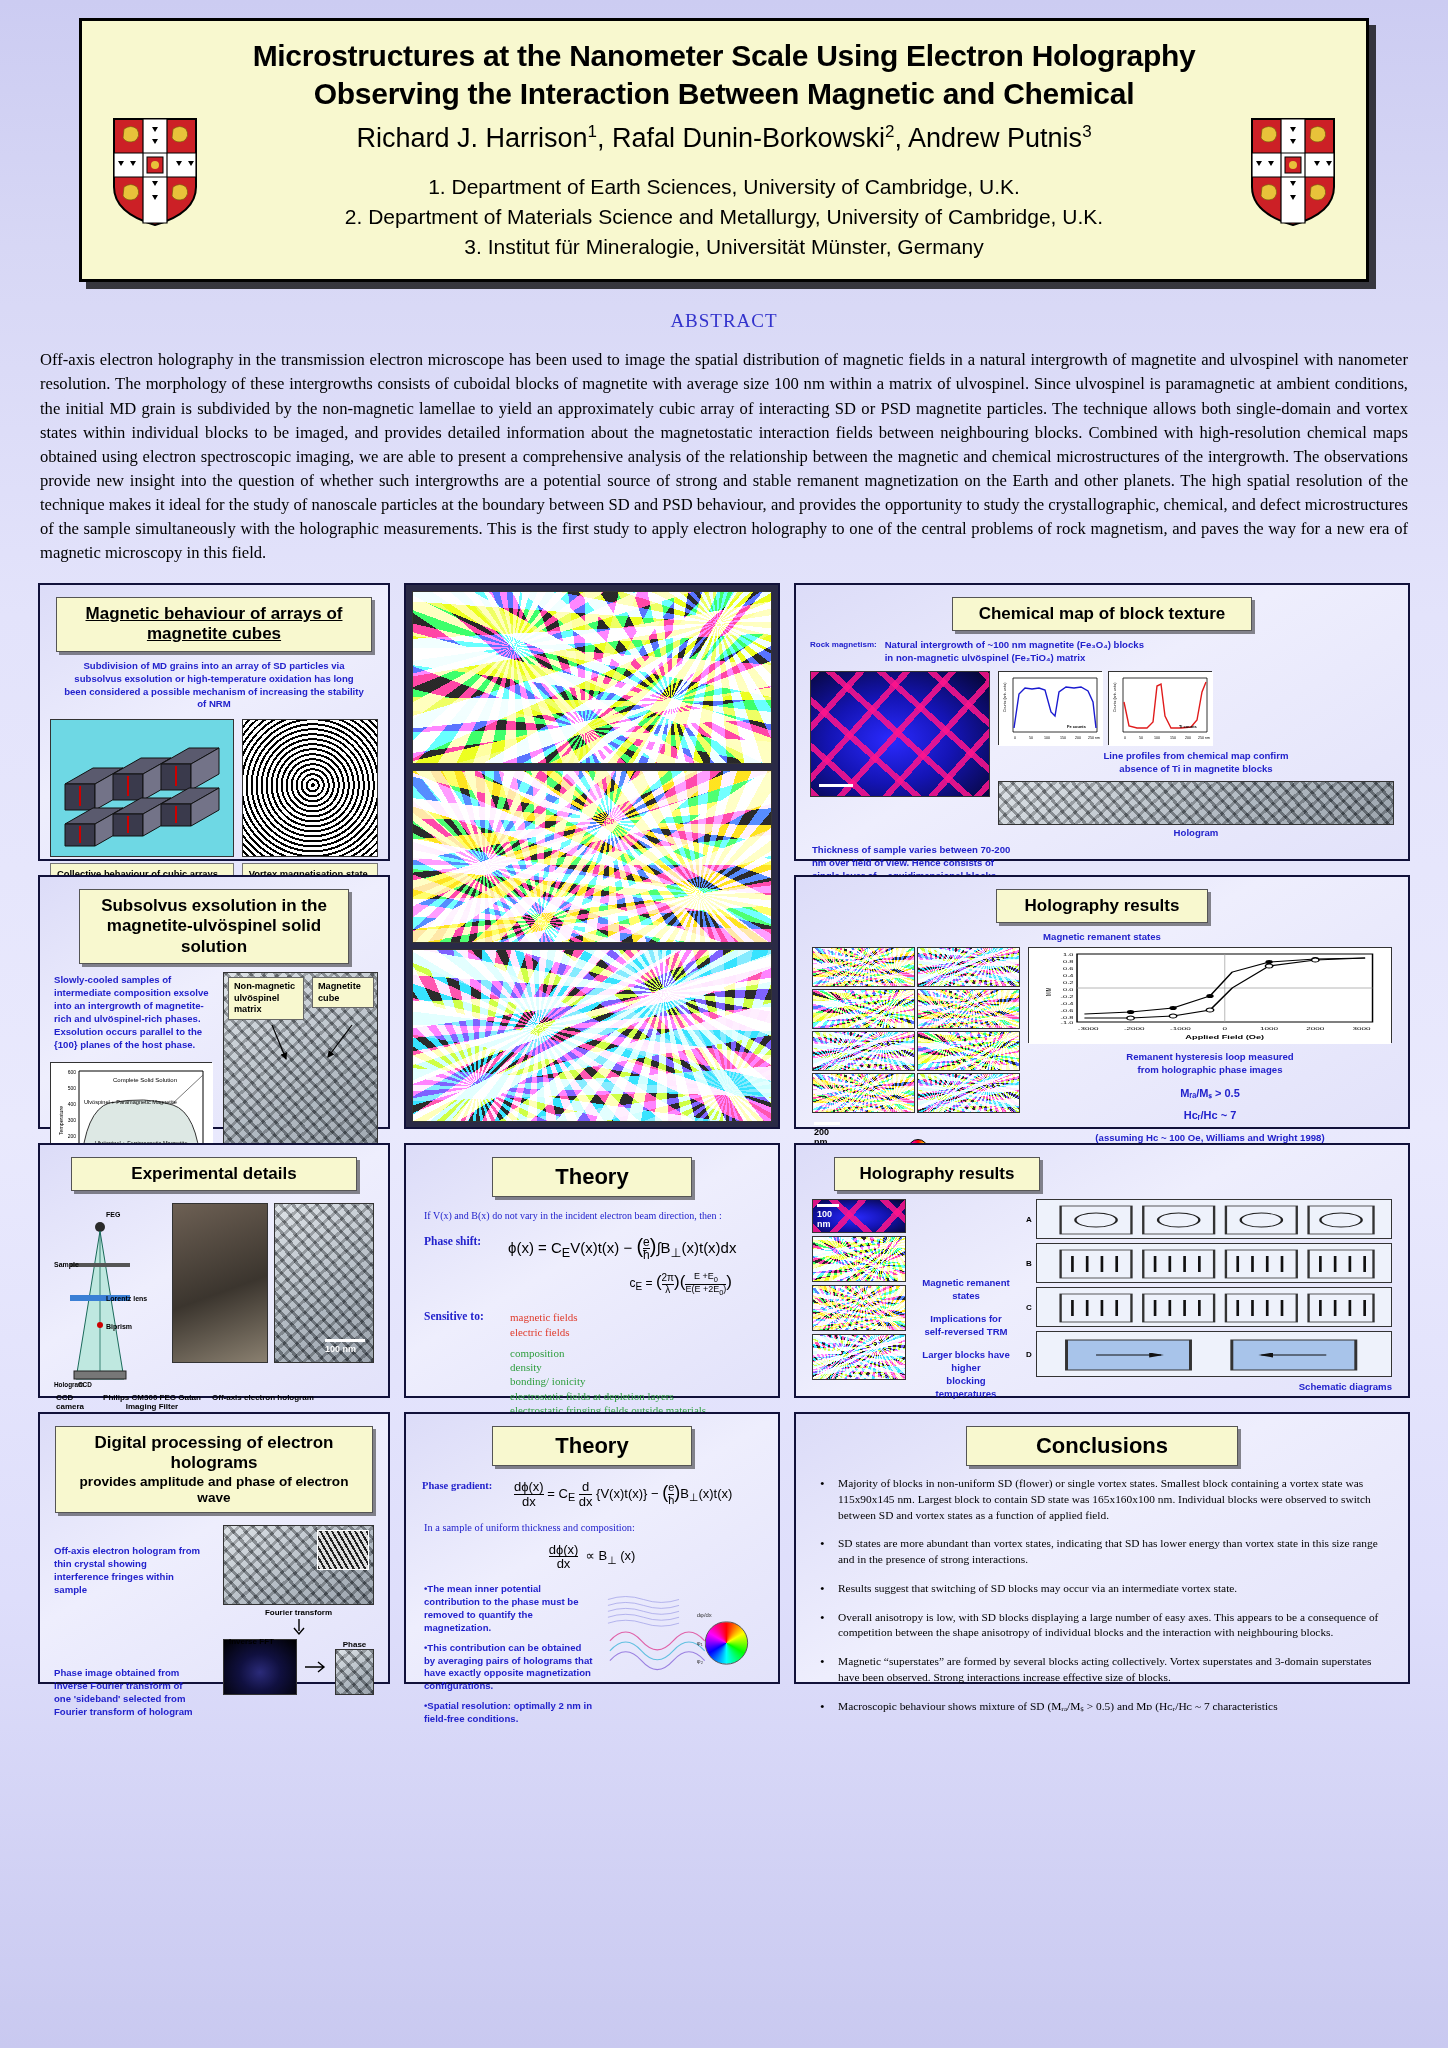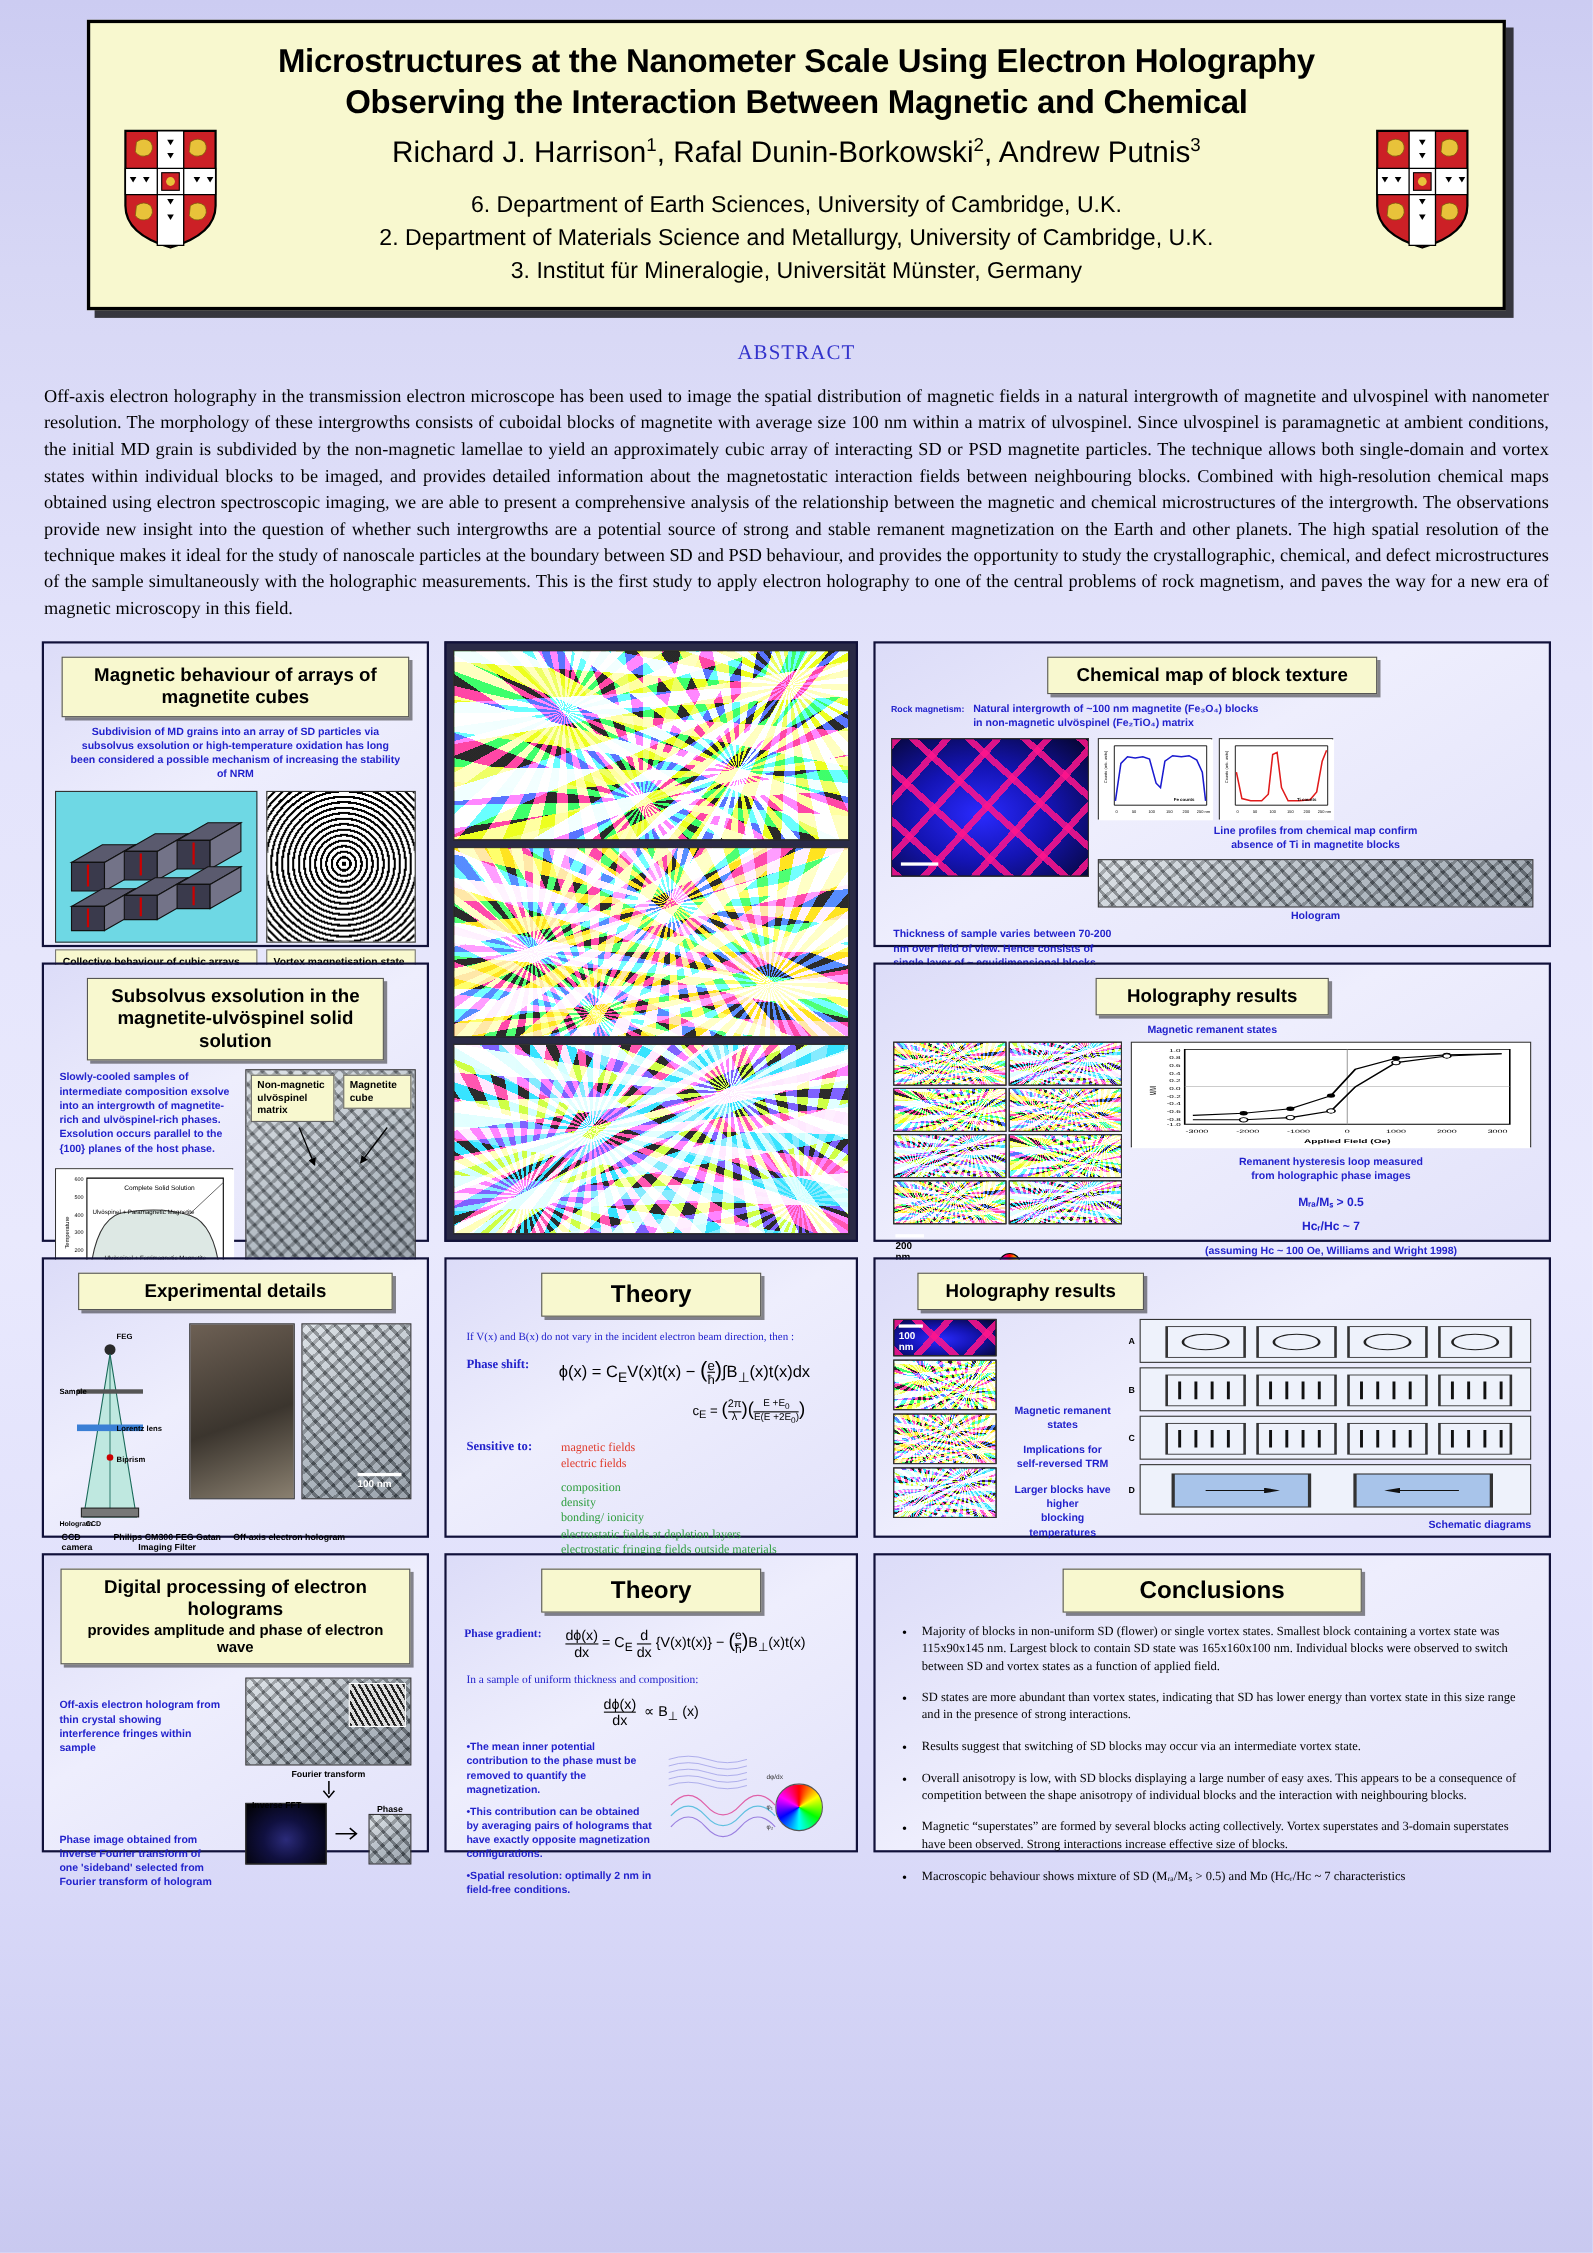--- a/index.html
+++ b/index.html
@@ -220,21 +220,21 @@
     <div class="title-main">
       <div>Microstructures at the Nanometer Scale Using Electron Holography</div>
       <div>Observing the Interaction Between Magnetic and Chemical</div>
     </div>
 
     <div class="authors">
       <span>Richard J. Harrison</span><sup>1</sup><span>, Rafal Dunin-Borkowski</span><sup>2</sup><span>, Andrew Putnis</span><sup>3</sup>
     </div>
 
     <div class="affil">
-      <div>6. Department of Earth Sciences, University of Cambridge, U.K.</div>
+      <div>1. Department of Earth Sciences, University of Cambridge, U.K.</div>
       <div>2. Department of Materials Science and Metallurgy, University of Cambridge, U.K.</div>
       <div>3. Institut für Mineralogie, Universität Münster, Germany</div>
     </div>
 
     <svg class="crest right" viewBox="0 0 86 110">
       <path d="M2 2 H84 V70 Q84 96 43 108 Q2 96 2 70 Z" fill="#cc2026" stroke="#000" stroke-width="2"></path>
       <path d="M31 2 h24 v104 h-24 z M2 36 h82 v24 H2 z" fill="#fff" stroke="#000" stroke-width="1.2"></path>
       <rect x="35" y="40" width="16" height="16" fill="#cc2026" stroke="#000"></rect>
       <circle cx="43" cy="48" r="4" fill="#e8c23a"></circle>
       <g fill="#e8c23a" stroke="#7a5c0a" stroke-width=".7">
@@ -257,21 +257,21 @@
   </div>
 
   <div class="abstract-head">ABSTRACT</div>
   <div class="abstract-body">Off-axis electron holography in the transmission electron microscope has been used to image the spatial distribution of magnetic fields in a natural intergrowth of magnetite and ulvospinel with nanometer resolution. The morphology of these intergrowths consists of cuboidal blocks of magnetite with average size 100 nm within a matrix of ulvospinel. Since ulvospinel is paramagnetic at ambient conditions, the initial MD grain is subdivided by the non-magnetic lamellae to yield an approximately cubic array of interacting SD or PSD magnetite particles. The technique allows both single-domain and vortex states within individual blocks to be imaged, and provides detailed information about the magnetostatic interaction fields between neighbouring blocks. Combined with high-resolution chemical maps obtained using electron spectroscopic imaging, we are able to present a comprehensive analysis of the relationship between the magnetic and chemical microstructures of the intergrowth. The observations provide new insight into the question of whether such intergrowths are a potential source of strong and stable remanent magnetization on the Earth and other planets. The high spatial resolution of the technique makes it ideal for the study of nanoscale particles at the boundary between SD and PSD behaviour, and provides the opportunity to study the crystallographic, chemical, and defect microstructures of the sample simultaneously with the holographic measurements. This is the first study to apply electron holography to one of the central problems of rock magnetism, and paves the way for a new era of magnetic microscopy in this field.</div>
 
   <div class="row" style="margin-top:18px; align-items:flex-start;">
 
     <div style="display:flex; flex-direction:column; gap:14px; width:352px;">
 
       <div class="panel" style="height:278px;">
-        <div class="panel-title" style="width:316px;">Magnetic behaviour of arrays of magnetite cubes</div>
+        <div class="panel-title" style="width:316px;text-decoration:underline;">Magnetic behaviour of arrays of magnetite cubes</div>
         <div class="blue-txt c" style="padding:0 12px;">Subdivision of MD grains into an array of SD particles via subsolvus exsolution or high-temperature oxidation has long been considered a possible mechanism of increasing the stability of NRM</div>
 
         <div style="display:flex; gap:8px; margin-top:8px;">
           <div class="fig cubes-blue" style="width:186px; height:138px; position:relative;">
             <svg width="186" height="138" viewBox="0 0 186 138">
               <g stroke="#111" stroke-width="1">
                 <g fill="#5a5a6e">
                   <path d="M14 64 l28-16 l30 0 l-28 16 z"></path>
                     <path d="M14 64 l30 0 l0 26 l-30 0 z" fill="#3a3a4c"></path>
                     <path d="M44 64 l28-16 l0 26 l-28 16 z" fill="#737388"></path>

